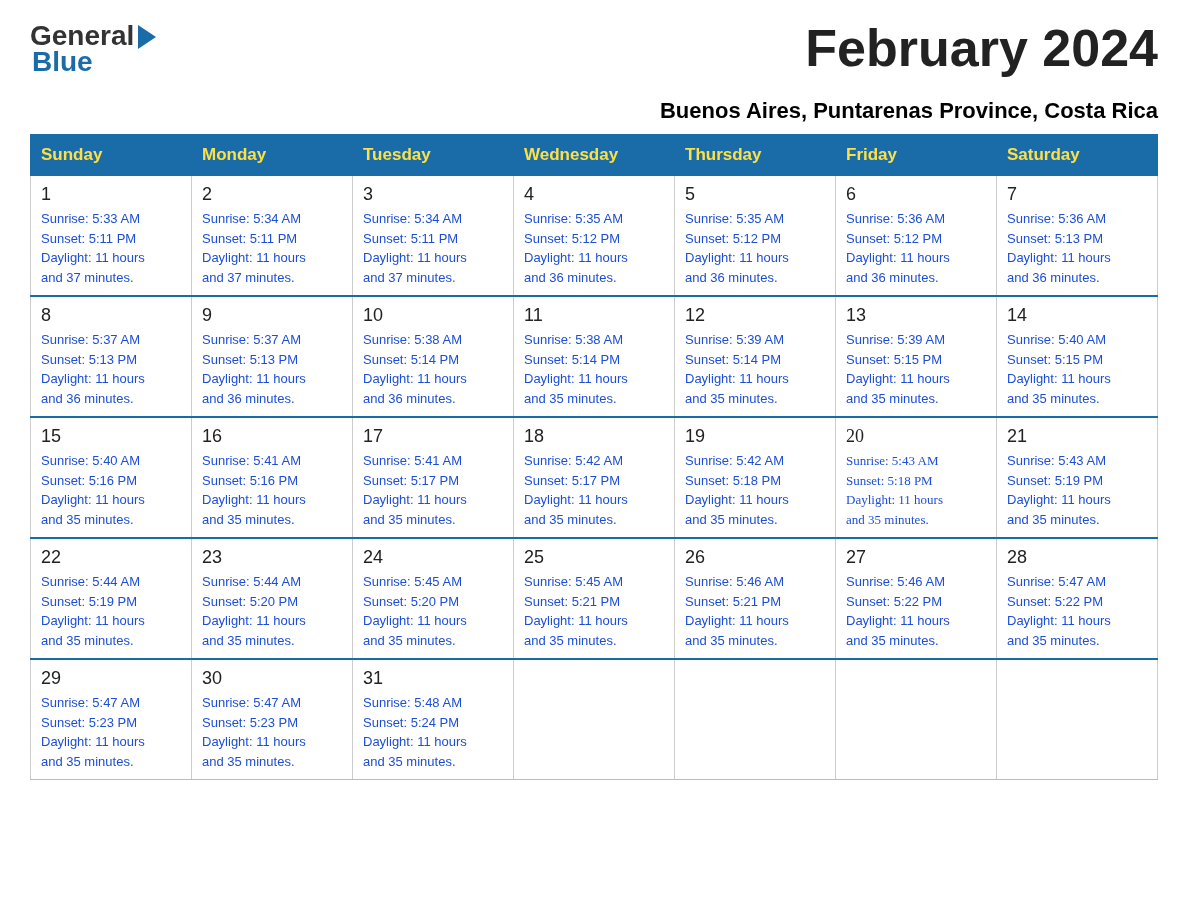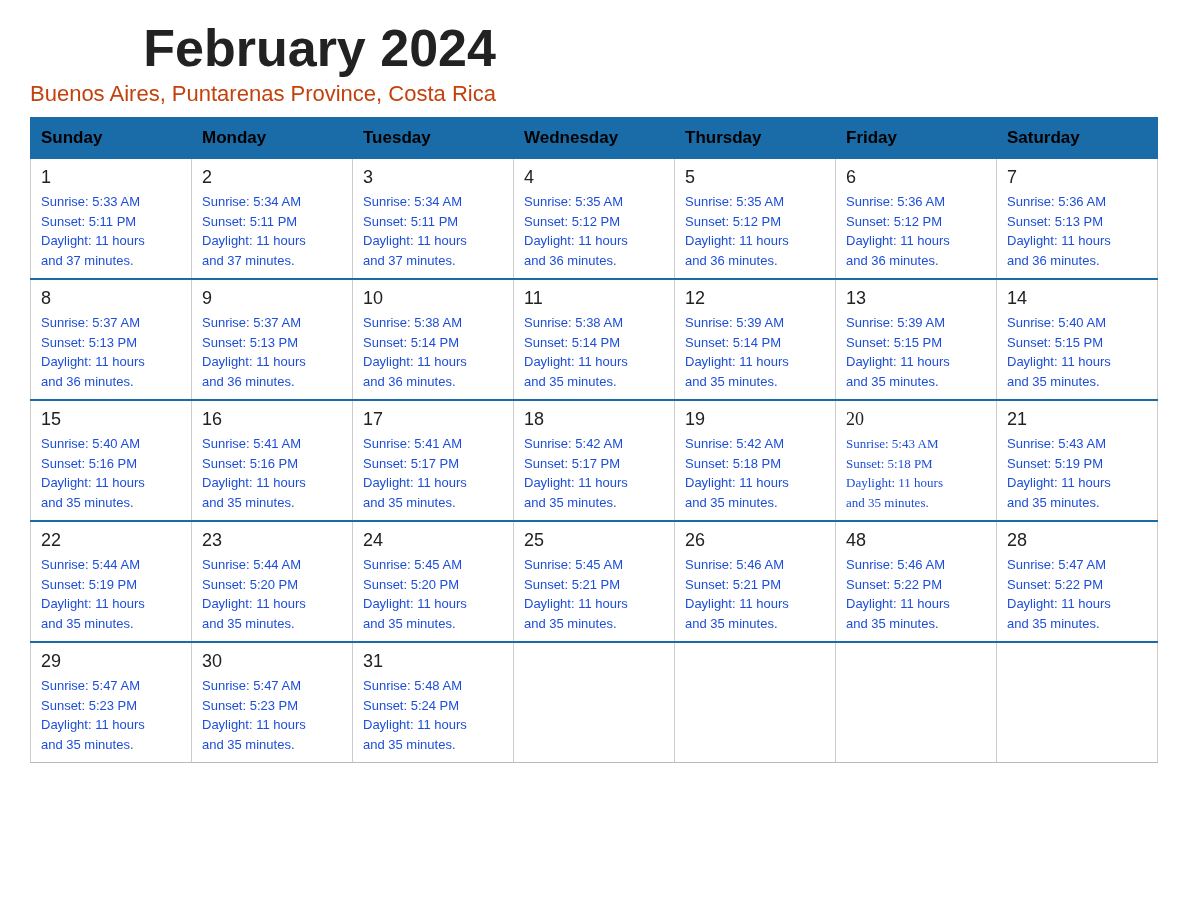--- a/index.html
+++ b/index.html
@@ -62,33 +62,34 @@
 
     .month-title {
       font-size: 52px;
       font-weight: bold;
       color: #222;
       line-height: 1.1;
     }
 
     .location-title {
       font-size: 22px;
-      color: #c2410c;
-      margin-top: 4px;
+      color: #000000;
+      margin-top: 21px;
+      font-weight: bold;
     }
 
     .calendar-table {
       width: 100%;
       border-collapse: collapse;
       margin-top: 10px;
     }
 
     .calendar-table th {
       background-color: #1a6ca8;
-      color: #000000;
+      color: #fde047;
       font-size: 17px;
       font-weight: bold;
       padding: 10px 10px;
       text-align: left;
       border: 1px solid #1a6ca8;
     }
 
     .calendar-table td {
       vertical-align: top;
       border: 1px solid #ccc;
@@ -123,20 +124,27 @@
     }
 
     .calendar-table tbody tr:last-child td {
       border-bottom: 1px solid #bbb;
     }
   </style>
 </head>
 <body>
 
 <div class="header">
+  <div class="logo">
+    <div class="logo-general">
+      <span class="general-text">General</span>
+      <span class="arrow"></span>
+    </div>
+    <div class="logo-blue">Blue</div>
+  </div>
   <div class="title-section">
     <div class="month-title">February 2024</div>
     <div class="location-title">Buenos Aires, Puntarenas Province, Costa Rica</div>
   </div>
 </div>
 
 <table class="calendar-table">
   <thead>
     <tr>
       <th>Sunday</th>
@@ -306,21 +314,21 @@
           Sunrise: 5:45 AM<br>Sunset: 5:21 PM<br>Daylight: 11 hours<br>and 35 minutes.
         </div>
         </td>
         <td style="border-top: 2px solid rgb(26, 108, 168);">
           <span class="day-num">26</span>
         <div class="day-info">
           Sunrise: 5:46 AM<br>Sunset: 5:21 PM<br>Daylight: 11 hours<br>and 35 minutes.
         </div>
         </td>
         <td style="border-top: 2px solid rgb(26, 108, 168);">
-          <span class="day-num">48</span>
+          <span class="day-num">27</span>
         <div class="day-info">
           Sunrise: 5:46 AM<br>Sunset: 5:22 PM<br>Daylight: 11 hours<br>and 35 minutes.
         </div>
         </td>
         <td style="border-top: 2px solid rgb(26, 108, 168);">
           <span class="day-num">28</span>
         <div class="day-info">
           Sunrise: 5:47 AM<br>Sunset: 5:22 PM<br>Daylight: 11 hours<br>and 35 minutes.
         </div>
         </td>

